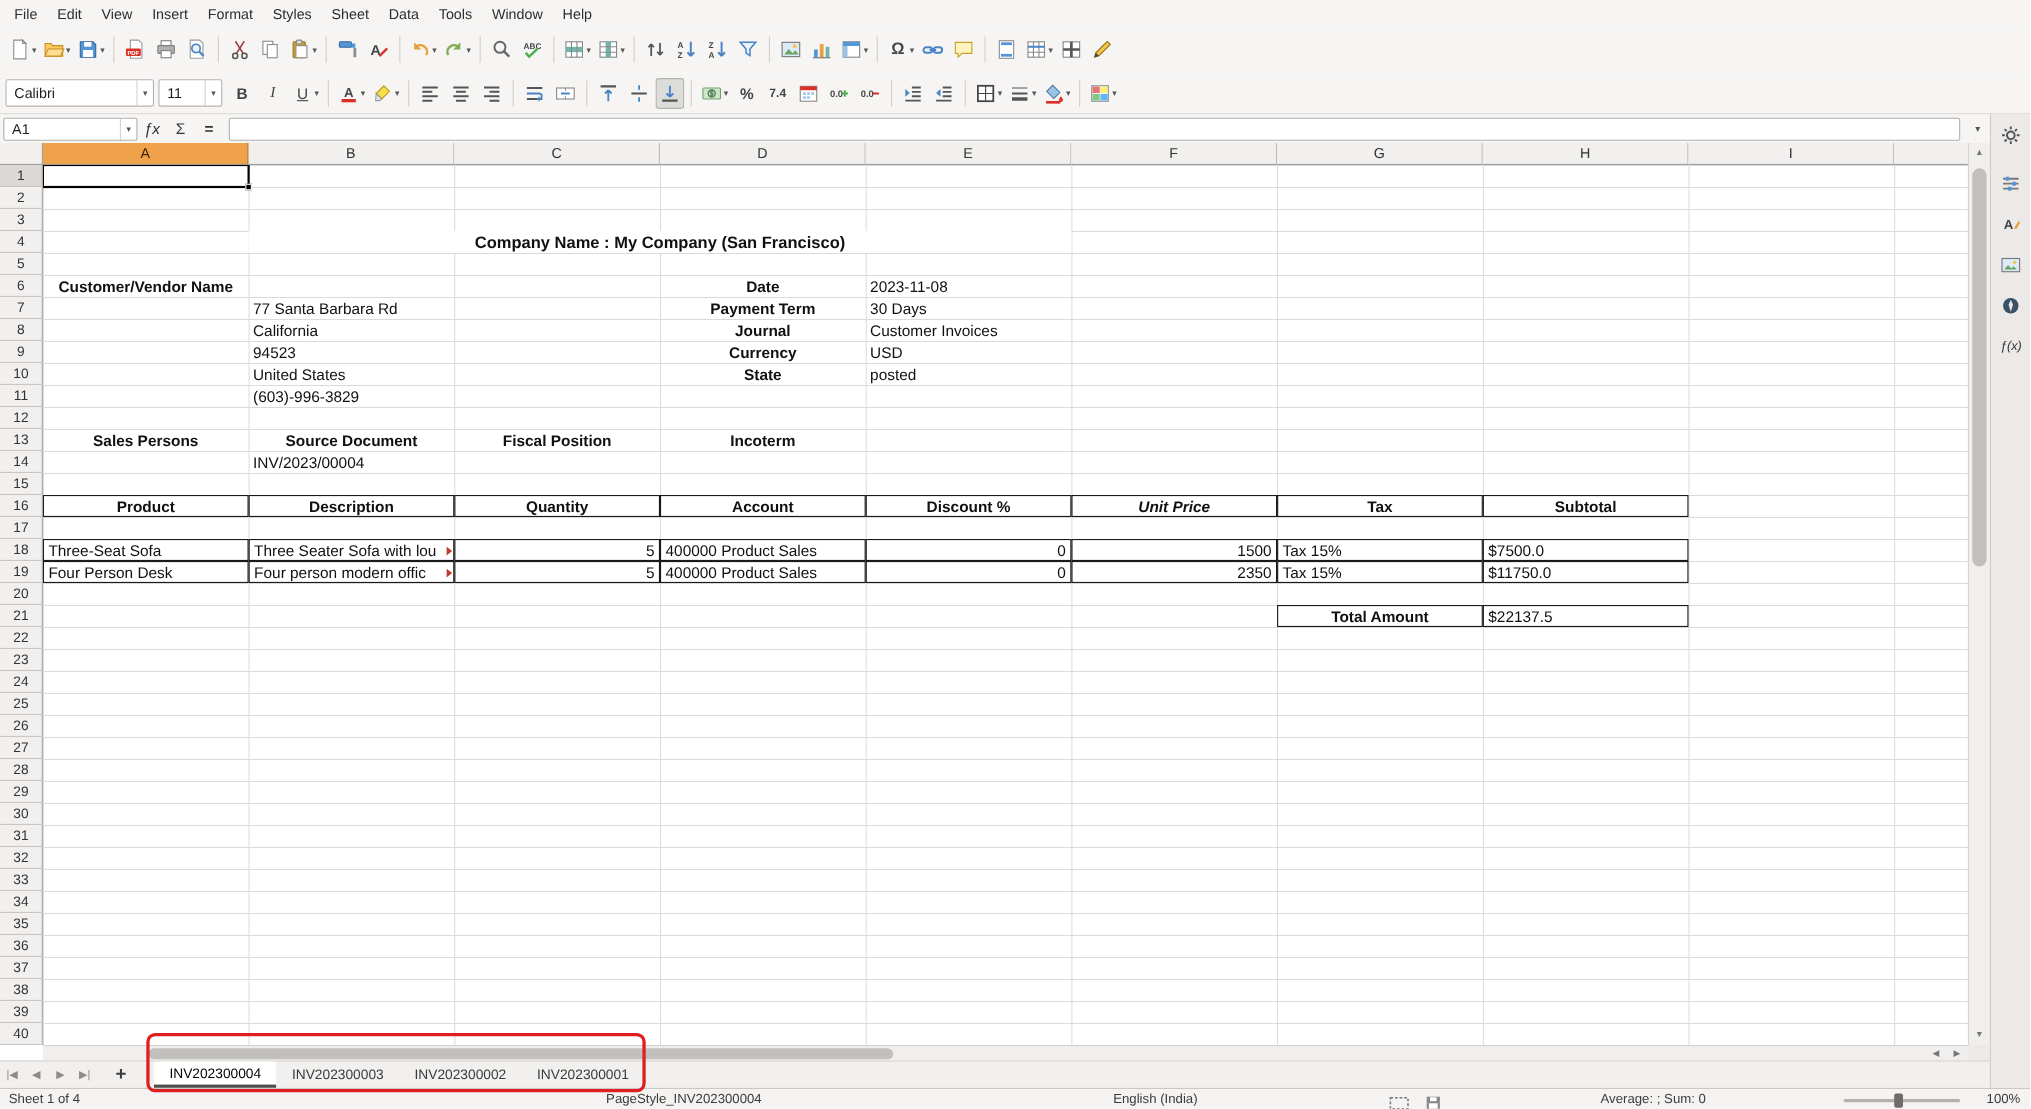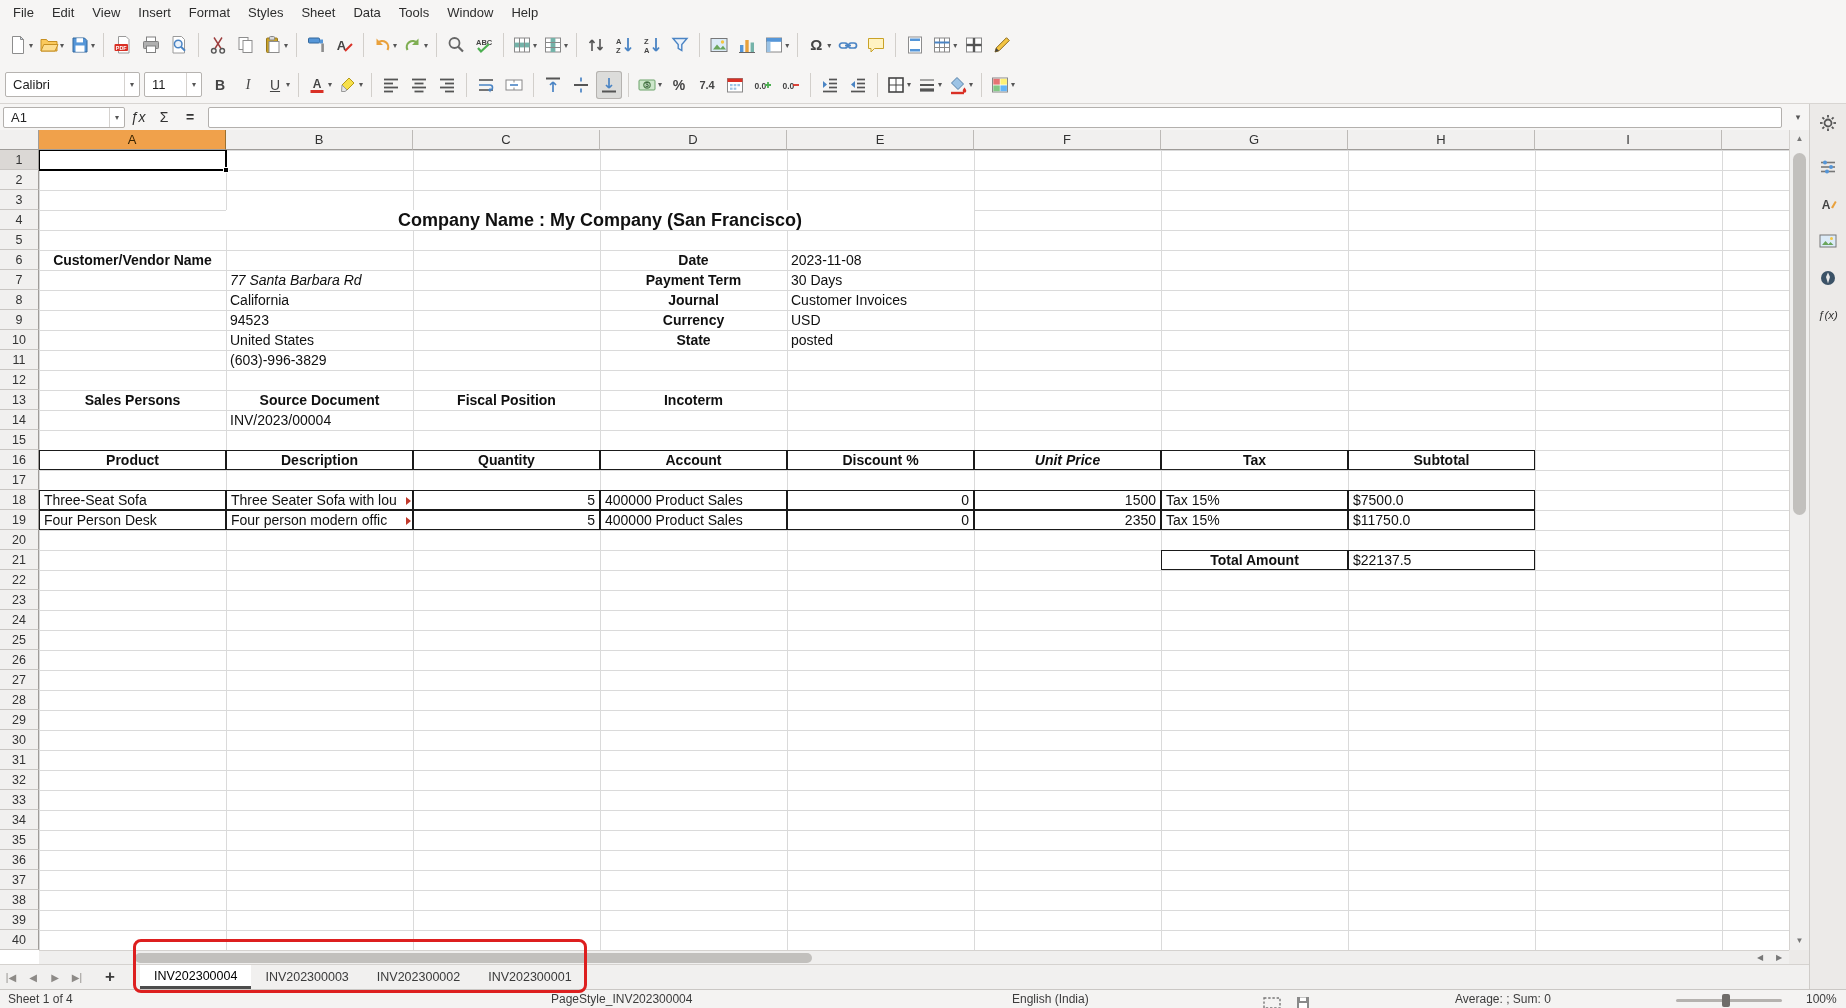--- a/index.html
+++ b/index.html
@@ -723,33 +723,33 @@
     <div class="row-hd">34</div>
     <div class="row-hd">35</div>
     <div class="row-hd">36</div>
     <div class="row-hd">37</div>
     <div class="row-hd">38</div>
     <div class="row-hd">39</div>
     <div class="row-hd">40</div>
   </div>
 <div id="gridlines"></div>
 <div id="cells">
-    <div class="cell fw ac" style="left: 187px; top: 60px; width: 748px; height: 20px; font-size: 18px; background: rgb(255, 255, 255);">
+    <div class="cell fw ac" style="left: 187px; top: 60px; width: 748px; height: 20px; font-size: 15px; background: rgb(255, 255, 255);">
       <span class="ct">Company Name : My Company (San Francisco)</span>
     </div>
     <div class="cell fw ac" style="left: 0px; top: 100px; width: 187px; height: 20px;">
       <span class="ct">Customer/Vendor Name</span>
     </div>
     <div class="cell fw ac" style="left: 561px; top: 100px; width: 187px; height: 20px;">
       <span class="ct">Date</span>
     </div>
     <div class="cell" style="left: 748px; top: 100px; width: 187px; height: 20px;">
       <span class="ct">2023-11-08</span>
     </div>
-    <div class="cell" style="left: 187px; top: 120px; width: 187px; height: 20px; font-style: italic;">
+    <div class="cell" style="left: 187px; top: 120px; width: 187px; height: 20px;">
       <span class="ct">77 Santa Barbara Rd</span>
     </div>
     <div class="cell fw ac" style="left: 561px; top: 120px; width: 187px; height: 20px;">
       <span class="ct">Payment Term</span>
     </div>
     <div class="cell" style="left: 748px; top: 120px; width: 187px; height: 20px;">
       <span class="ct">30 Days</span>
     </div>
     <div class="cell" style="left: 187px; top: 140px; width: 187px; height: 20px;">
       <span class="ct">California</span>

